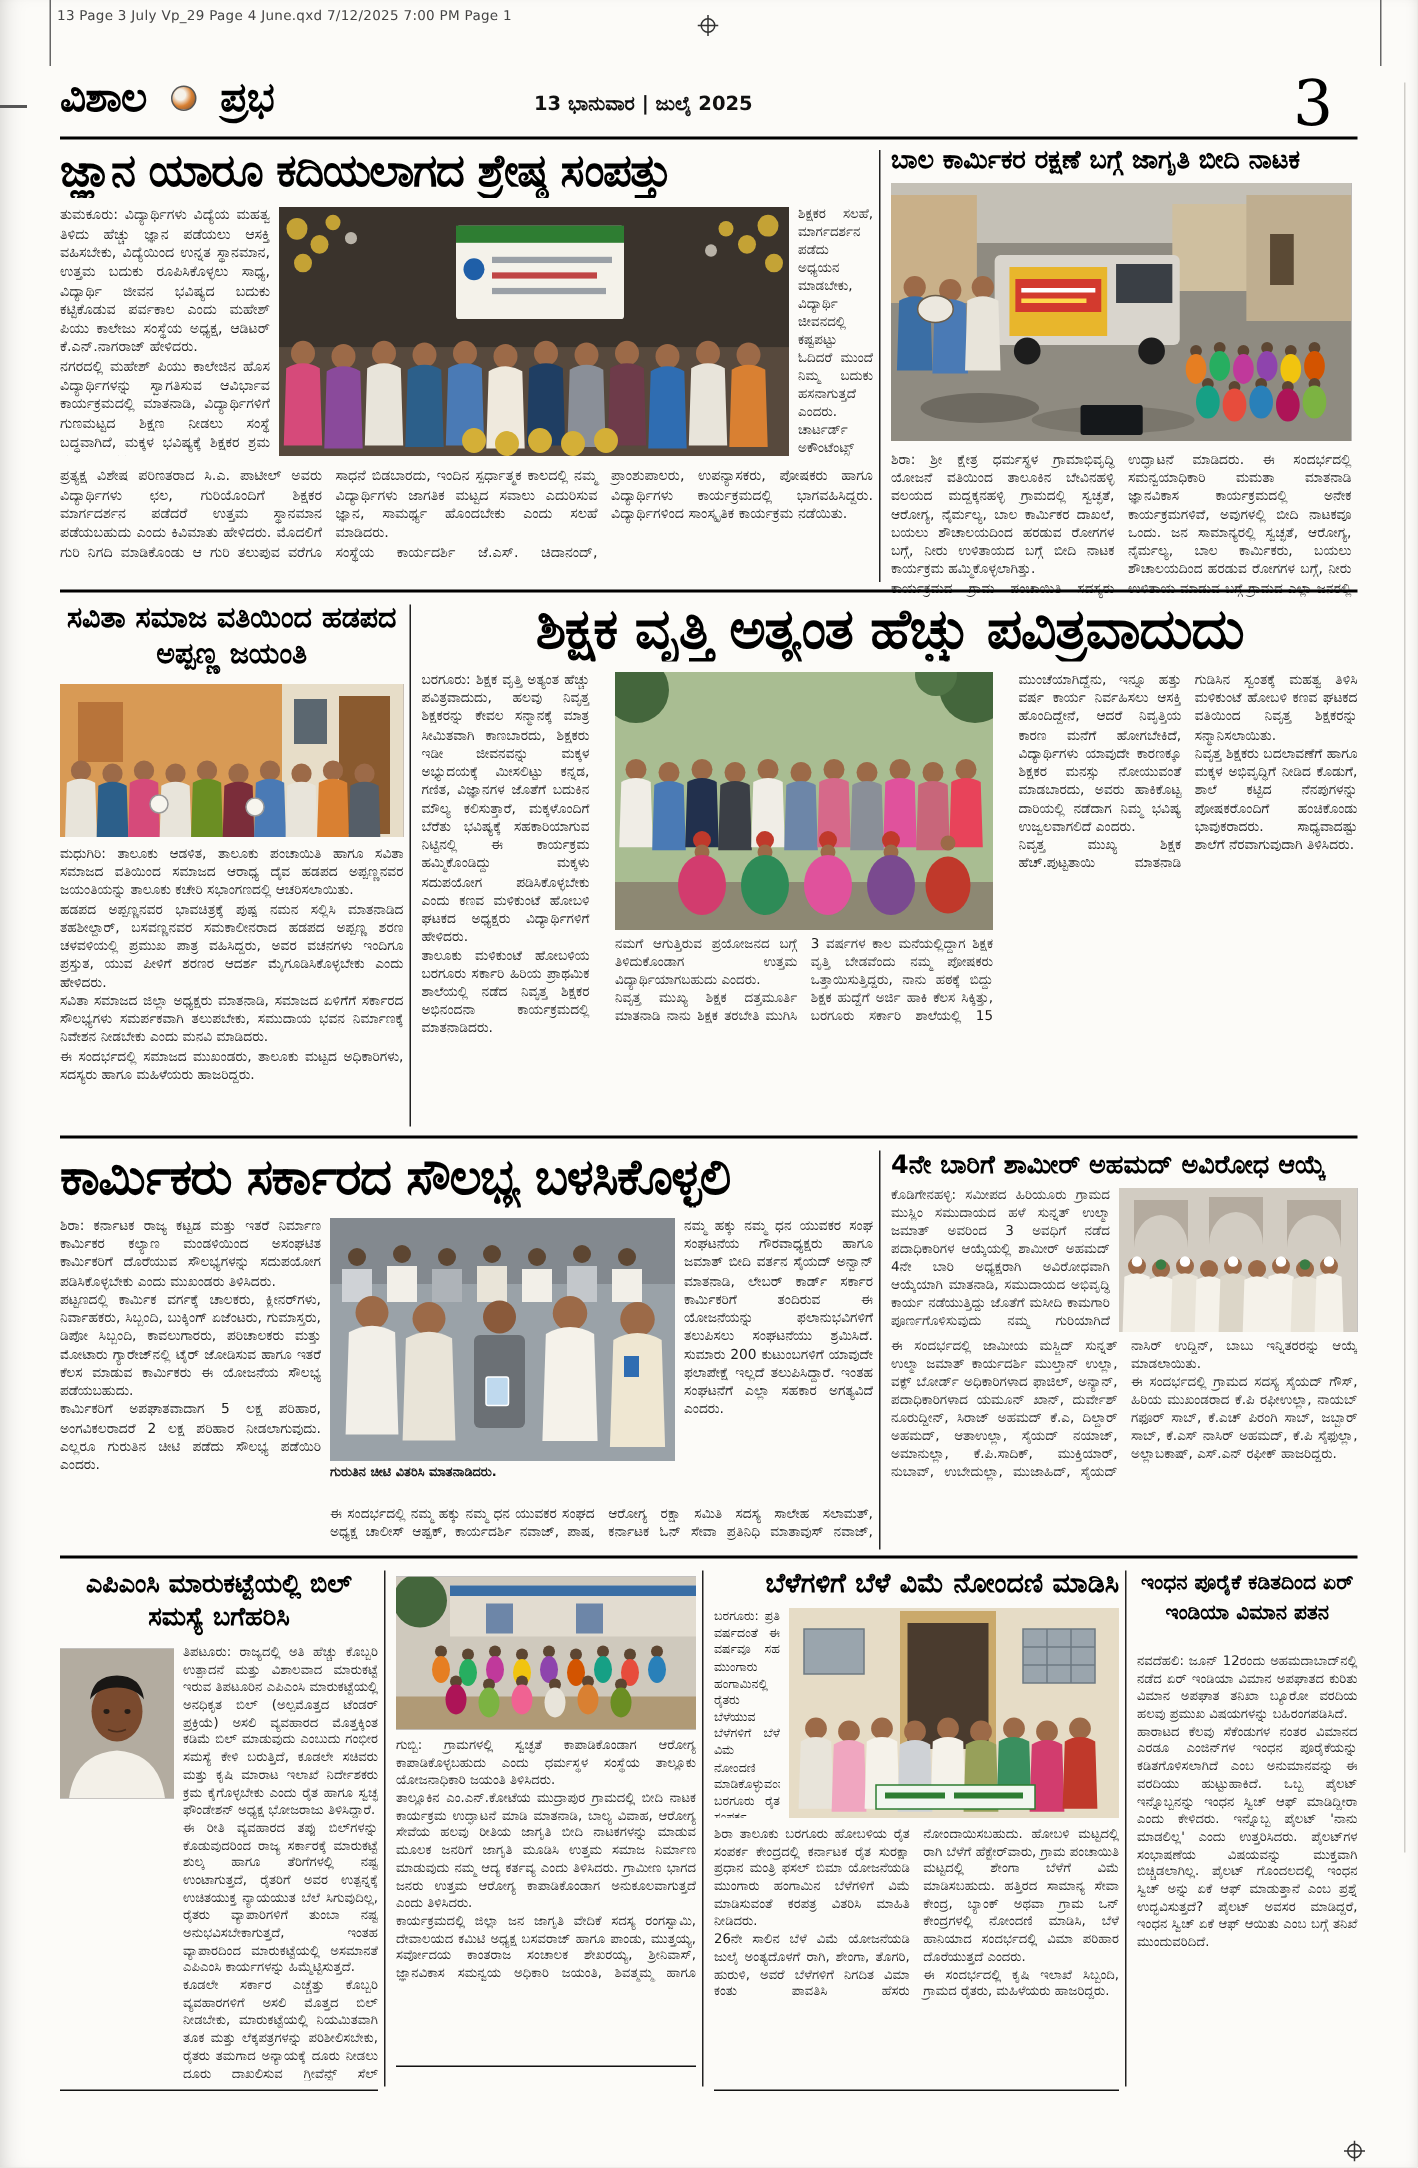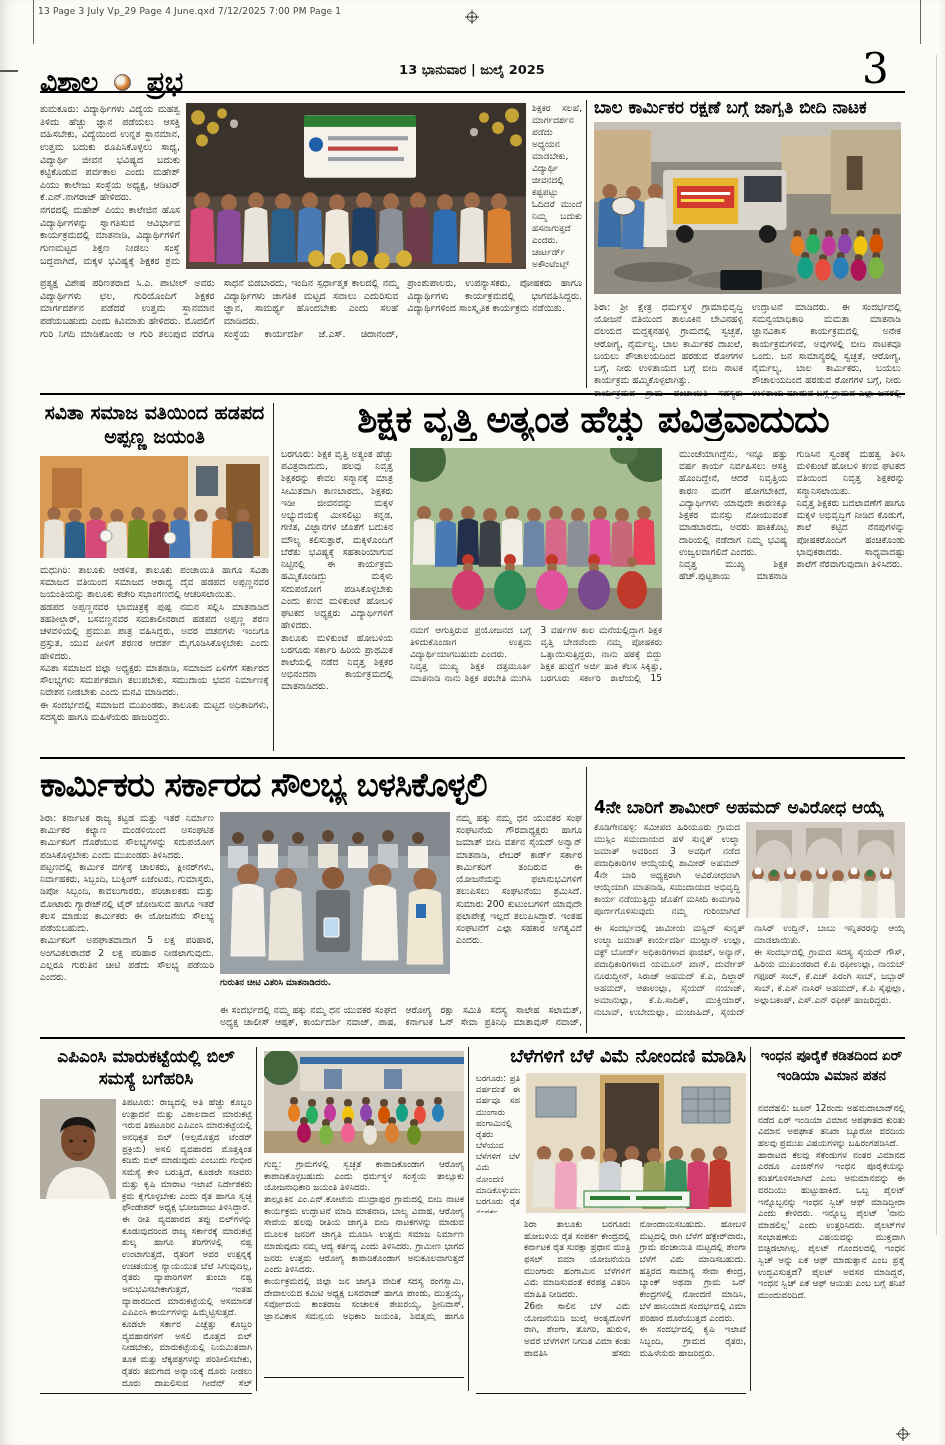--- a/index.html
+++ b/index.html
@@ -12,21 +12,21 @@
   .b{font-size:9.5px;line-height:1.33;text-align:justify;overflow:hidden;white-space:pre-line;color:#1c1c1c;}
   .b.small{font-size:8.8px;}
   .rule{background:#000;}
   .vrule{background:#222;width:1px;}
   .cols2{column-count:2;column-gap:9px;}
   .cols3{column-count:3;column-gap:9px;}
   .photo{overflow:hidden;background:#888;}
   .photo svg{display:block;width:100%;height:100%;}
   .caption{font-size:8.6px;font-weight:700;line-height:1.2;overflow:hidden;}
   .printline{font-size:9px;color:#444;letter-spacing:.2px;}
-  .mast-title{font-size:27px;font-weight:800;color:#000;letter-spacing:-.5px;display:flex;align-items:center;gap:16px;margin-top:16px;}
+  .mast-title{font-size:27px;font-weight:800;color:#000;letter-spacing:-.5px;display:flex;align-items:center;gap:16px;}
   .logo-dot{width:15px;height:15px;border-radius:50%;background:radial-gradient(circle at 35% 35%,#f5f2ea 25%,#d98032 55%,#6b4a33 100%);border:1px solid #555;}
   .dateline{font-size:13px;font-weight:700;color:#111;}
   .pagenum{font-family:"DejaVu Serif",serif;font-size:42px;font-weight:400;color:#000;line-height:1;}
   .crosshair{width:14px;height:14px;}
 </style>
 </head>
 <body>
 
 <div id="page">
 
@@ -44,25 +44,26 @@
   </svg>
   <div class="abs" style="left:936px;top:55px;width:1px;height:1180px;background:#cfcdc8;"></div>
 
   <div class="abs" style="left:40px;top:50px;width:865px;height:40px;">
     <div class="mast-title">
       <span>ವಿಶಾಲ</span>
       <span class="logo-dot"></span>
       <span>ಪ್ರಭ</span>
     </div>
   </div>
-  <div class="abs dateline" style="left:372px;top:62px;width:200px;text-align:center;">13 ಭಾನುವಾರ | ಜುಲೈ 2025</div>
+  <div class="abs dateline" style="left:356px;top:62px;width:200px;text-align:left;">13 ಭಾನುವಾರ | ಜುಲೈ 2025</div>
   <div class="abs pagenum" style="left:862px;top:48px;">3</div>
   <div class="abs rule" style="left:40px;top:91px;width:865px;height:2px;"></div>
 
   <div class="abs" style="left:40px;top:97px;width:542px;height:292px;">
+    <div class="h nowrap" style="font-size:30px;letter-spacing:-1px;">ಜ್ಞಾನ ಯಾರೂ ಕದಿಯಲಾಗದ ಶ್ರೇಷ್ಠ ಸಂಪತ್ತು</div>
     <div style="display:grid;grid-template-columns:140px 340px 1fr;gap:6px;height:166px;margin-top:6px;">
       <div class="b">ತುಮಕೂರು: ವಿದ್ಯಾರ್ಥಿಗಳು ವಿದ್ಯೆಯ ಮಹತ್ವ ತಿಳಿದು ಹೆಚ್ಚು ಜ್ಞಾನ ಪಡೆಯಲು ಆಸಕ್ತಿ ವಹಿಸಬೇಕು, ವಿದ್ಯೆಯಿಂದ ಉನ್ನತ ಸ್ಥಾನಮಾನ, ಉತ್ತಮ ಬದುಕು ರೂಪಿಸಿಕೊಳ್ಳಲು ಸಾಧ್ಯ, ವಿದ್ಯಾರ್ಥಿ ಜೀವನ ಭವಿಷ್ಯದ ಬದುಕು ಕಟ್ಟಿಕೊಡುವ ಪರ್ವಕಾಲ ಎಂದು ಮಹೇಶ್ ಪಿಯು ಕಾಲೇಜು ಸಂಸ್ಥೆಯ ಅಧ್ಯಕ್ಷ, ಆಡಿಟರ್ ಕೆ.ಎನ್.ನಾಗರಾಜ್ ಹೇಳಿದರು.
 ನಗರದಲ್ಲಿ ಮಹೇಶ್ ಪಿಯು ಕಾಲೇಜಿನ ಹೊಸ ವಿದ್ಯಾರ್ಥಿಗಳನ್ನು ಸ್ವಾಗತಿಸುವ ಆವಿರ್ಭಾವ ಕಾರ್ಯಕ್ರಮದಲ್ಲಿ ಮಾತನಾಡಿ, ವಿದ್ಯಾರ್ಥಿಗಳಿಗೆ ಗುಣಮಟ್ಟದ ಶಿಕ್ಷಣ ನೀಡಲು ಸಂಸ್ಥೆ ಬದ್ಧವಾಗಿದೆ, ಮಕ್ಕಳ ಭವಿಷ್ಯಕ್ಕೆ ಶಿಕ್ಷಕರ ಶ್ರಮ ಮುಖ್ಯ ಎಂದರು.</div>
       <div class="photo">
         <svg viewBox="0 0 340 160" preserveAspectRatio="none">
           <rect width="340" height="160" fill="#3a332c"></rect>
           <rect y="90" width="340" height="70" fill="#57493d"></rect>
           <g fill="#d4af37" opacity=".9">
             <circle cx="12" cy="14" r="7"></circle>
               <circle cx="27" cy="24" r="6"></circle>
@@ -297,21 +298,21 @@
         </div>
         <div class="caption" style="margin-top:3px;">ಗುರುತಿನ ಚೀಟಿ ವಿತರಿಸಿ ಮಾತನಾಡಿದರು.</div>
       </div>
       <div class="b" style="font-size:9.2px;height:186px;">ನಮ್ಮ ಹಕ್ಕು ನಮ್ಮ ಧನ ಯುವಕರ ಸಂಘ ಸಂಘಟನೆಯ ಗೌರವಾಧ್ಯಕ್ಷರು ಹಾಗೂ ಜಮಾತ್ ಬೀದಿ ವರ್ತನ ಸೈಯದ್ ಅನ್ವಾನ್ ಮಾತನಾಡಿ, ಲೇಬರ್ ಕಾರ್ಡ್ ಸರ್ಕಾರ ಕಾರ್ಮಿಕರಿಗೆ ತಂದಿರುವ ಈ ಯೋಜನೆಯನ್ನು ಫಲಾನುಭವಿಗಳಿಗೆ ತಲುಪಿಸಲು ಸಂಘಟನೆಯು ಶ್ರಮಿಸಿದೆ. ಸುಮಾರು 200 ಕುಟುಂಬಗಳಿಗೆ ಯಾವುದೇ ಫಲಾಪೇಕ್ಷೆ ಇಲ್ಲದೆ ತಲುಪಿಸಿದ್ದಾರೆ. ಇಂತಹ ಸಂಘಟನೆಗೆ ಎಲ್ಲಾ ಸಹಕಾರ ಅಗತ್ಯವಿದೆ ಎಂದರು.</div>
       <div class="b cols2" style="grid-column:2/4;height:30px;font-size:9.2px;">ಈ ಸಂದರ್ಭದಲ್ಲಿ ನಮ್ಮ ಹಕ್ಕು ನಮ್ಮ ಧನ ಯುವಕರ ಸಂಘದ ಅಧ್ಯಕ್ಷ ಚಾಲೀಸ್ ಆಷ್ಪಕ್, ಕಾರ್ಯದರ್ಶಿ ನವಾಜ್, ಪಾಷ, ಆರೋಗ್ಯ ರಕ್ಷಾ ಸಮಿತಿ ಸದಸ್ಯ ಸಾಲೇಹ ಸಲಾಮತ್, ಕರ್ನಾಟಕ ಓನ್ ಸೇವಾ ಪ್ರತಿನಿಧಿ ಮಾತಾವುಸ್ ನವಾಜ್, ಗುಡ್ಡನಹಳ್ಳಿ ಮೈಬೂಬಾಬ್ ಸೇರಿದಂತೆ ಹಲವರು ಹಾಜರಿದ್ದರು.</div>
     </div>
   </div>
 
   <div class="abs vrule" style="left:586px;top:767px;height:266px;"></div>
 
-  <div class="abs" style="left:594px;top:767px;width:311px;height:266px;margin-top:30px;">
+  <div class="abs" style="left:594px;top:767px;width:311px;height:266px;">
     <div class="h nowrap" style="font-size:17px;">4ನೇ ಬಾರಿಗೆ ಶಾಮೀರ್ ಅಹಮದ್ ಅವಿರೋಧ ಆಯ್ಕೆ</div>
     <div style="display:grid;grid-template-columns:146px 1fr;gap:6px;margin-top:5px;">
       <div class="b" style="height:96px;font-size:9px;">ಕೊಡಿಗೇನಹಳ್ಳಿ: ಸಮೀಪದ ಹಿರಿಯೂರು ಗ್ರಾಮದ ಮುಸ್ಲಿಂ ಸಮುದಾಯದ ಹಳೆ ಸುನ್ನತ್ ಉಲ್ಮಾ ಜಮಾತ್ ಅವರಿಂದ 3 ಅವಧಿಗೆ ನಡೆದ ಪದಾಧಿಕಾರಿಗಳ ಆಯ್ಕೆಯಲ್ಲಿ ಶಾಮೀರ್ ಅಹಮದ್ 4ನೇ ಬಾರಿ ಅಧ್ಯಕ್ಷರಾಗಿ ಅವಿರೋಧವಾಗಿ ಆಯ್ಕೆಯಾಗಿ ಮಾತನಾಡಿ, ಸಮುದಾಯದ ಅಭಿವೃದ್ಧಿ ಕಾರ್ಯ ನಡೆಯುತ್ತಿದ್ದು ಜೊತೆಗೆ ಮಸೀದಿ ಕಾಮಗಾರಿ ಪೂರ್ಣಗೊಳಿಸುವುದು ನಮ್ಮ ಗುರಿಯಾಗಿದೆ ಎಂದರು.</div>
       <div class="photo" style="height:96px;">
         <svg viewBox="0 0 159 96" preserveAspectRatio="none">
           <rect width="159" height="96" fill="#d2ccc2"></rect>
           <path d="M10 40 a18 22 0 0 1 36 0 V8 H10 Z" fill="#b4ab9f"></path>
           <path d="M60 38 a18 22 0 0 1 36 0 V6 H60 Z" fill="#b4ab9f"></path>
           <path d="M112 40 a18 22 0 0 1 36 0 V8 H112 Z" fill="#b4ab9f"></path>
           <use href="#pz" transform="translate(12,70) scale(1.2)" fill="#f5f2ea"></use>
@@ -438,21 +439,21 @@
           <use href="#pz" transform="translate(128,104) scale(1.45)" fill="#97a05a"></use>
           <use href="#pz" transform="translate(150,102) scale(1.45)" fill="#3a8f5f"></use>
           <use href="#pz" transform="translate(172,104) scale(1.45)" fill="#d23c6e"></use>
           <use href="#pz" transform="translate(194,102) scale(1.45)" fill="#c0392b"></use>
           <rect x="58" y="118" width="106" height="16" fill="#f2f7f0" stroke="#2e7d32"></rect>
           <rect x="64" y="123" width="40" height="4" fill="#2e7d32"></rect>
             <rect x="110" y="123" width="46" height="4" fill="#2e7d32"></rect>
         </svg>
       </div>
     </div>
-    <div class="b small cols2" style="height:176px;margin-top:6px;margin-left:48px;">ಶಿರಾ ತಾಲೂಕು ಬರಗೂರು ಹೋಬಳಿಯ ರೈತ ಸಂಪರ್ಕ ಕೇಂದ್ರದಲ್ಲಿ ಕರ್ನಾಟಕ ರೈತ ಸುರಕ್ಷಾ ಪ್ರಧಾನ ಮಂತ್ರಿ ಫಸಲ್ ಬಿಮಾ ಯೋಜನೆಯಡಿ ಮುಂಗಾರು ಹಂಗಾಮಿನ ಬೆಳೆಗಳಿಗೆ ವಿಮೆ ಮಾಡಿಸುವಂತೆ ಕರಪತ್ರ ವಿತರಿಸಿ ಮಾಹಿತಿ ನೀಡಿದರು.
+    <div class="b small cols2" style="height:176px;margin-top:6px;">ಶಿರಾ ತಾಲೂಕು ಬರಗೂರು ಹೋಬಳಿಯ ರೈತ ಸಂಪರ್ಕ ಕೇಂದ್ರದಲ್ಲಿ ಕರ್ನಾಟಕ ರೈತ ಸುರಕ್ಷಾ ಪ್ರಧಾನ ಮಂತ್ರಿ ಫಸಲ್ ಬಿಮಾ ಯೋಜನೆಯಡಿ ಮುಂಗಾರು ಹಂಗಾಮಿನ ಬೆಳೆಗಳಿಗೆ ವಿಮೆ ಮಾಡಿಸುವಂತೆ ಕರಪತ್ರ ವಿತರಿಸಿ ಮಾಹಿತಿ ನೀಡಿದರು.
 26ನೇ ಸಾಲಿನ ಬೆಳೆ ವಿಮೆ ಯೋಜನೆಯಡಿ ಜುಲೈ ಅಂತ್ಯದೊಳಗೆ ರಾಗಿ, ಶೇಂಗಾ, ತೊಗರಿ, ಹುರುಳಿ, ಅವರೆ ಬೆಳೆಗಳಿಗೆ ನಿಗದಿತ ವಿಮಾ ಕಂತು ಪಾವತಿಸಿ ಹೆಸರು ನೋಂದಾಯಿಸಬಹುದು. ಹೋಬಳಿ ಮಟ್ಟದಲ್ಲಿ ರಾಗಿ ಬೆಳೆಗೆ ಹೆಕ್ಟೇರ್‌ವಾರು, ಗ್ರಾಮ ಪಂಚಾಯಿತಿ ಮಟ್ಟದಲ್ಲಿ ಶೇಂಗಾ ಬೆಳೆಗೆ ವಿಮೆ ಮಾಡಿಸಬಹುದು. ಹತ್ತಿರದ ಸಾಮಾನ್ಯ ಸೇವಾ ಕೇಂದ್ರ, ಬ್ಯಾಂಕ್ ಅಥವಾ ಗ್ರಾಮ ಒನ್ ಕೇಂದ್ರಗಳಲ್ಲಿ ನೋಂದಣಿ ಮಾಡಿಸಿ, ಬೆಳೆ ಹಾನಿಯಾದ ಸಂದರ್ಭದಲ್ಲಿ ವಿಮಾ ಪರಿಹಾರ ದೊರೆಯುತ್ತದೆ ಎಂದರು.
 ಈ ಸಂದರ್ಭದಲ್ಲಿ ಕೃಷಿ ಇಲಾಖೆ ಸಿಬ್ಬಂದಿ, ಗ್ರಾಮದ ರೈತರು, ಮಹಿಳೆಯರು ಹಾಜರಿದ್ದರು.</div>
   </div>
 
   <div class="abs vrule" style="left:750px;top:1047px;height:344px;"></div>
 
   <div class="abs" style="left:758px;top:1045px;width:147px;height:348px;">
     <div class="h" style="font-size:13.5px;font-weight:700;line-height:1.5;text-align:center;height:52px;">ಇಂಧನ ಪೂರೈಕೆ ಕಡಿತದಿಂದ ಏರ್ ಇಂಡಿಯಾ ವಿಮಾನ ಪತನ</div>
     <div class="b small" style="height:288px;margin-top:6px;">ನವದೆಹಲಿ: ಜೂನ್ 12ರಂದು ಅಹಮದಾಬಾದ್‌ನಲ್ಲಿ ನಡೆದ ಏರ್ ಇಂಡಿಯಾ ವಿಮಾನ ಅಪಘಾತದ ಕುರಿತು ವಿಮಾನ ಅಪಘಾತ ತನಿಖಾ ಬ್ಯೂರೋ ವರದಿಯ ಹಲವು ಪ್ರಮುಖ ವಿಷಯಗಳನ್ನು ಬಹಿರಂಗಪಡಿಸಿದೆ.
 ಹಾರಾಟದ ಕೆಲವು ಸೆಕೆಂಡುಗಳ ನಂತರ ವಿಮಾನದ ಎರಡೂ ಎಂಜಿನ್‌ಗಳ ಇಂಧನ ಪೂರೈಕೆಯನ್ನು ಕಡಿತಗೊಳಿಸಲಾಗಿದೆ ಎಂಬ ಅನುಮಾನವನ್ನು ಈ ವರದಿಯು ಹುಟ್ಟುಹಾಕಿದೆ. ಒಬ್ಬ ಪೈಲಟ್ ಇನ್ನೊಬ್ಬನನ್ನು ಇಂಧನ ಸ್ವಿಚ್ ಆಫ್ ಮಾಡಿದ್ದೀರಾ ಎಂದು ಕೇಳಿದರು. ಇನ್ನೊಬ್ಬ ಪೈಲಟ್ 'ನಾನು ಮಾಡಲಿಲ್ಲ' ಎಂದು ಉತ್ತರಿಸಿದರು. ಪೈಲಟ್‌ಗಳ ಸಂಭಾಷಣೆಯ ವಿಷಯವನ್ನು ಮುಕ್ತವಾಗಿ ಬಿಚ್ಚಿಡಲಾಗಿಲ್ಲ. ಪೈಲಟ್ ಗೊಂದಲದಲ್ಲಿ ಇಂಧನ ಸ್ವಿಚ್ ಅನ್ನು ಏಕೆ ಆಫ್ ಮಾಡುತ್ತಾನೆ ಎಂಬ ಪ್ರಶ್ನೆ ಉದ್ಭವಿಸುತ್ತದೆ? ಪೈಲಟ್ ಅವಸರ ಮಾಡಿದ್ದರೆ, ಇಂಧನ ಸ್ವಿಚ್ ಏಕೆ ಆಫ್ ಆಯಿತು ಎಂಬ ಬಗ್ಗೆ ತನಿಖೆ ಮುಂದುವರಿದಿದೆ.</div>

